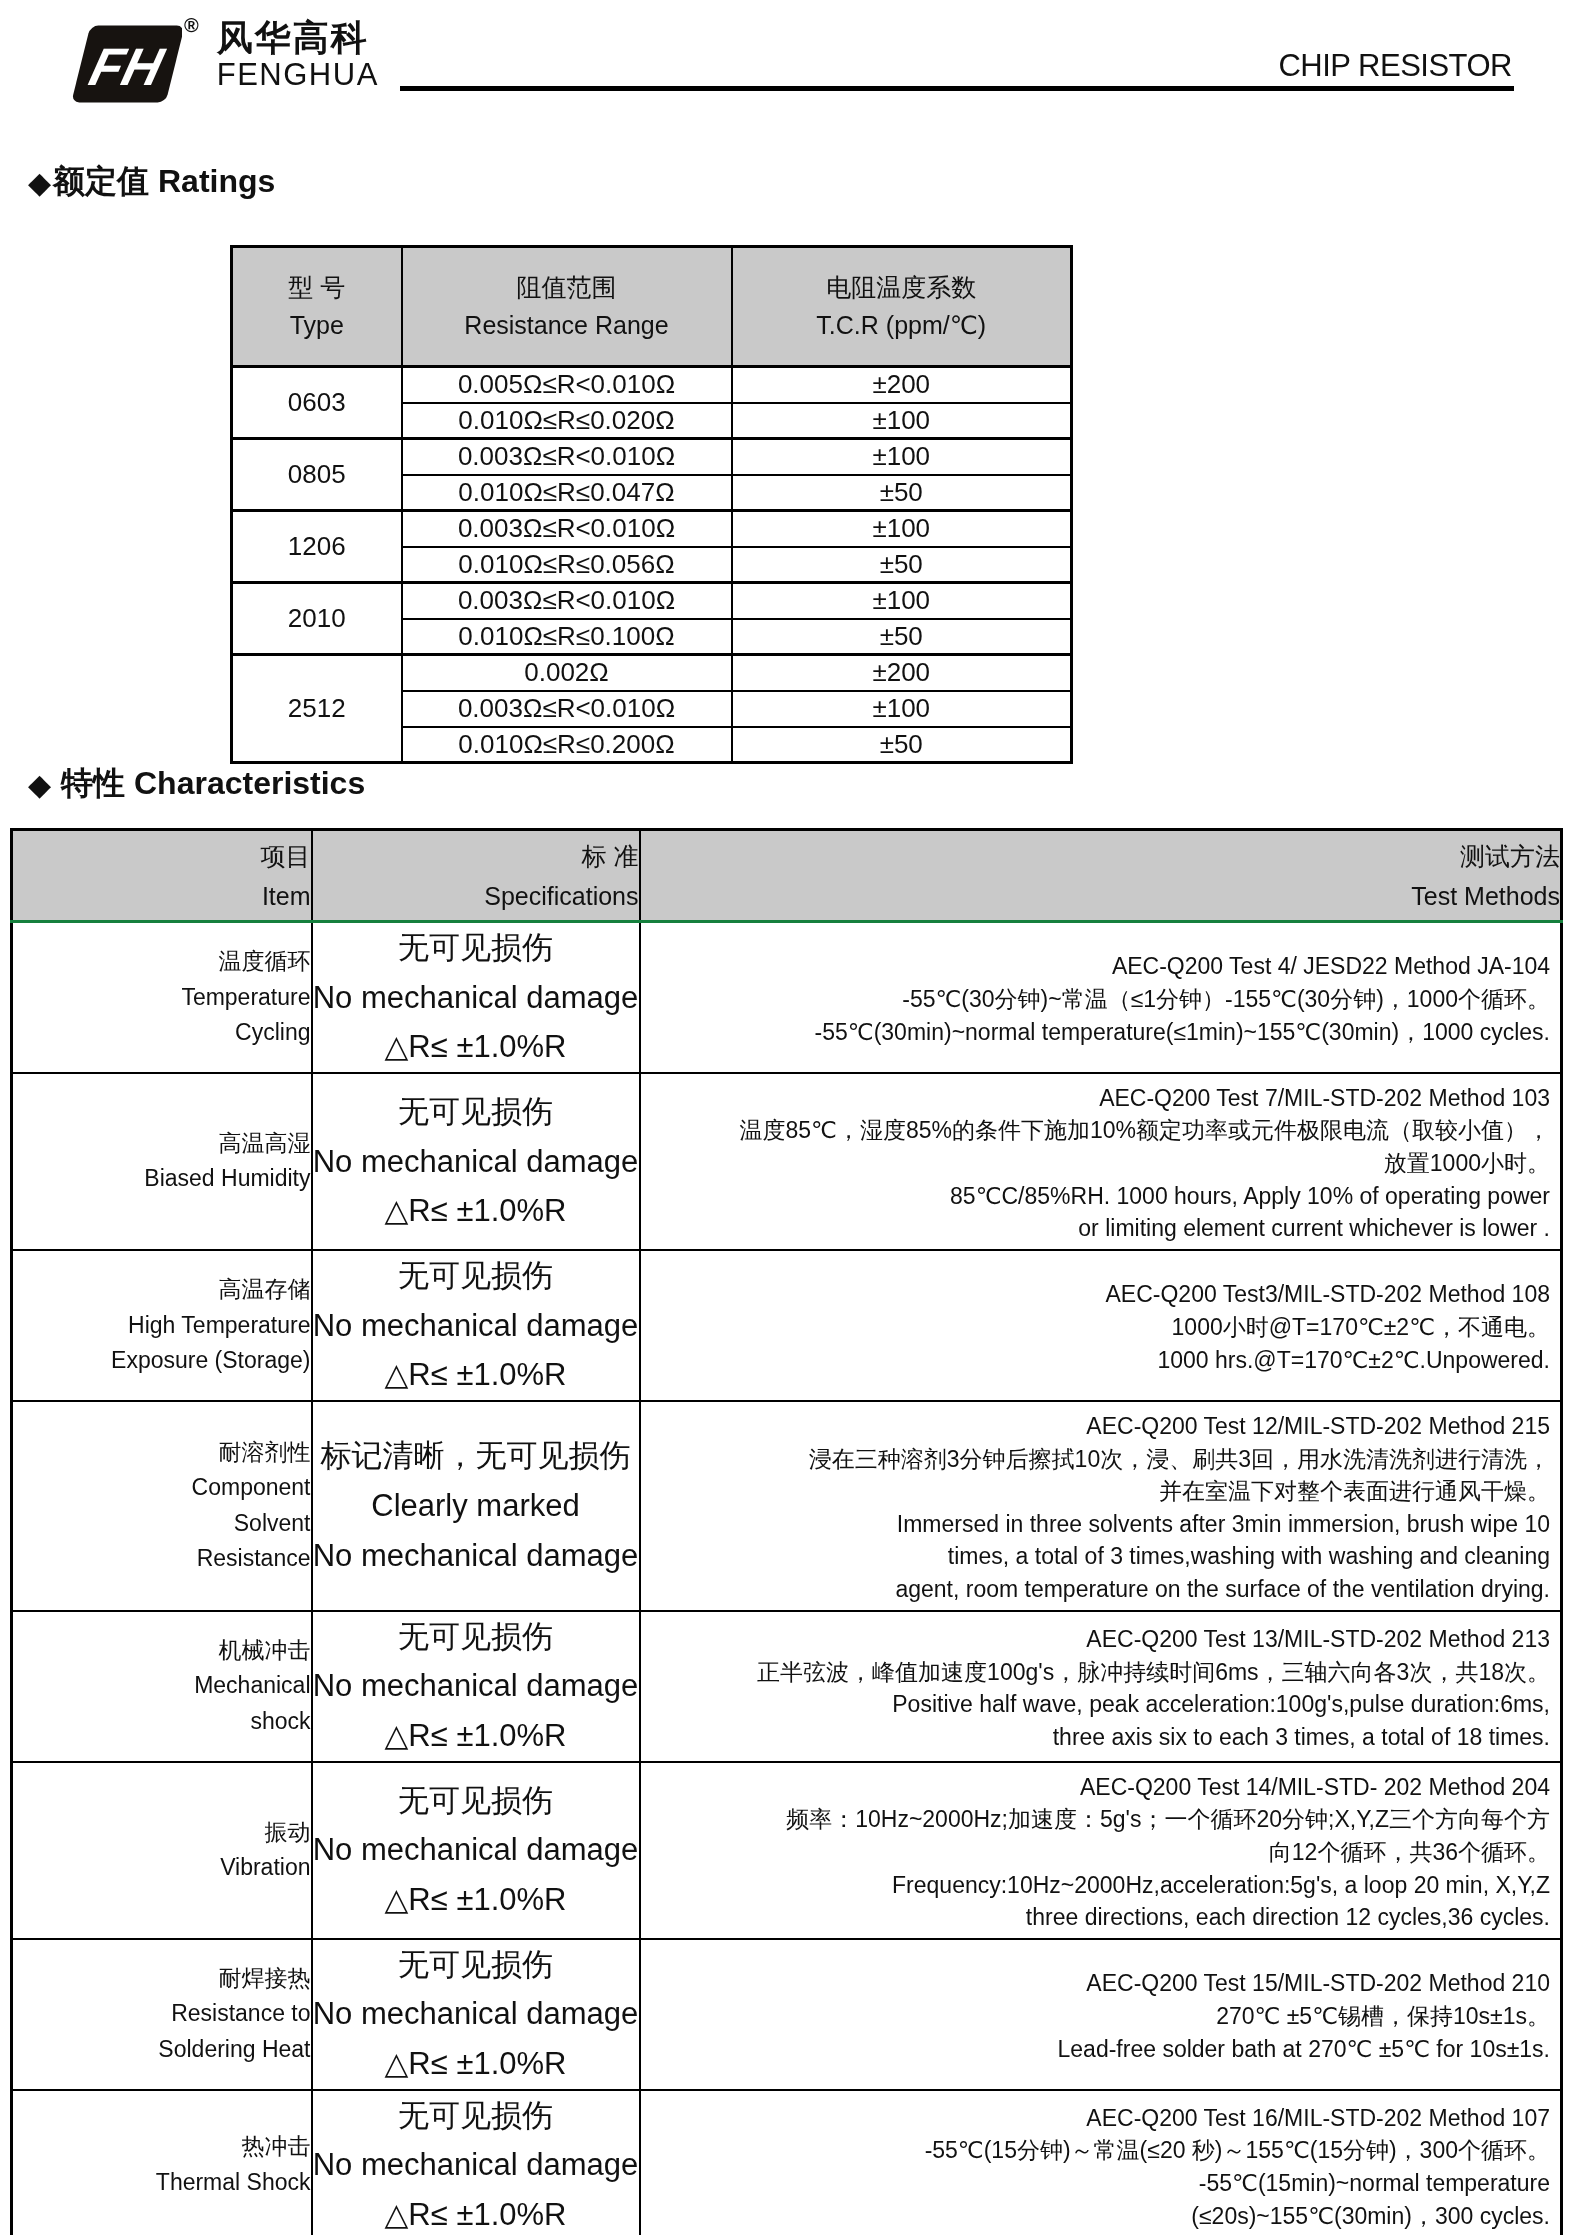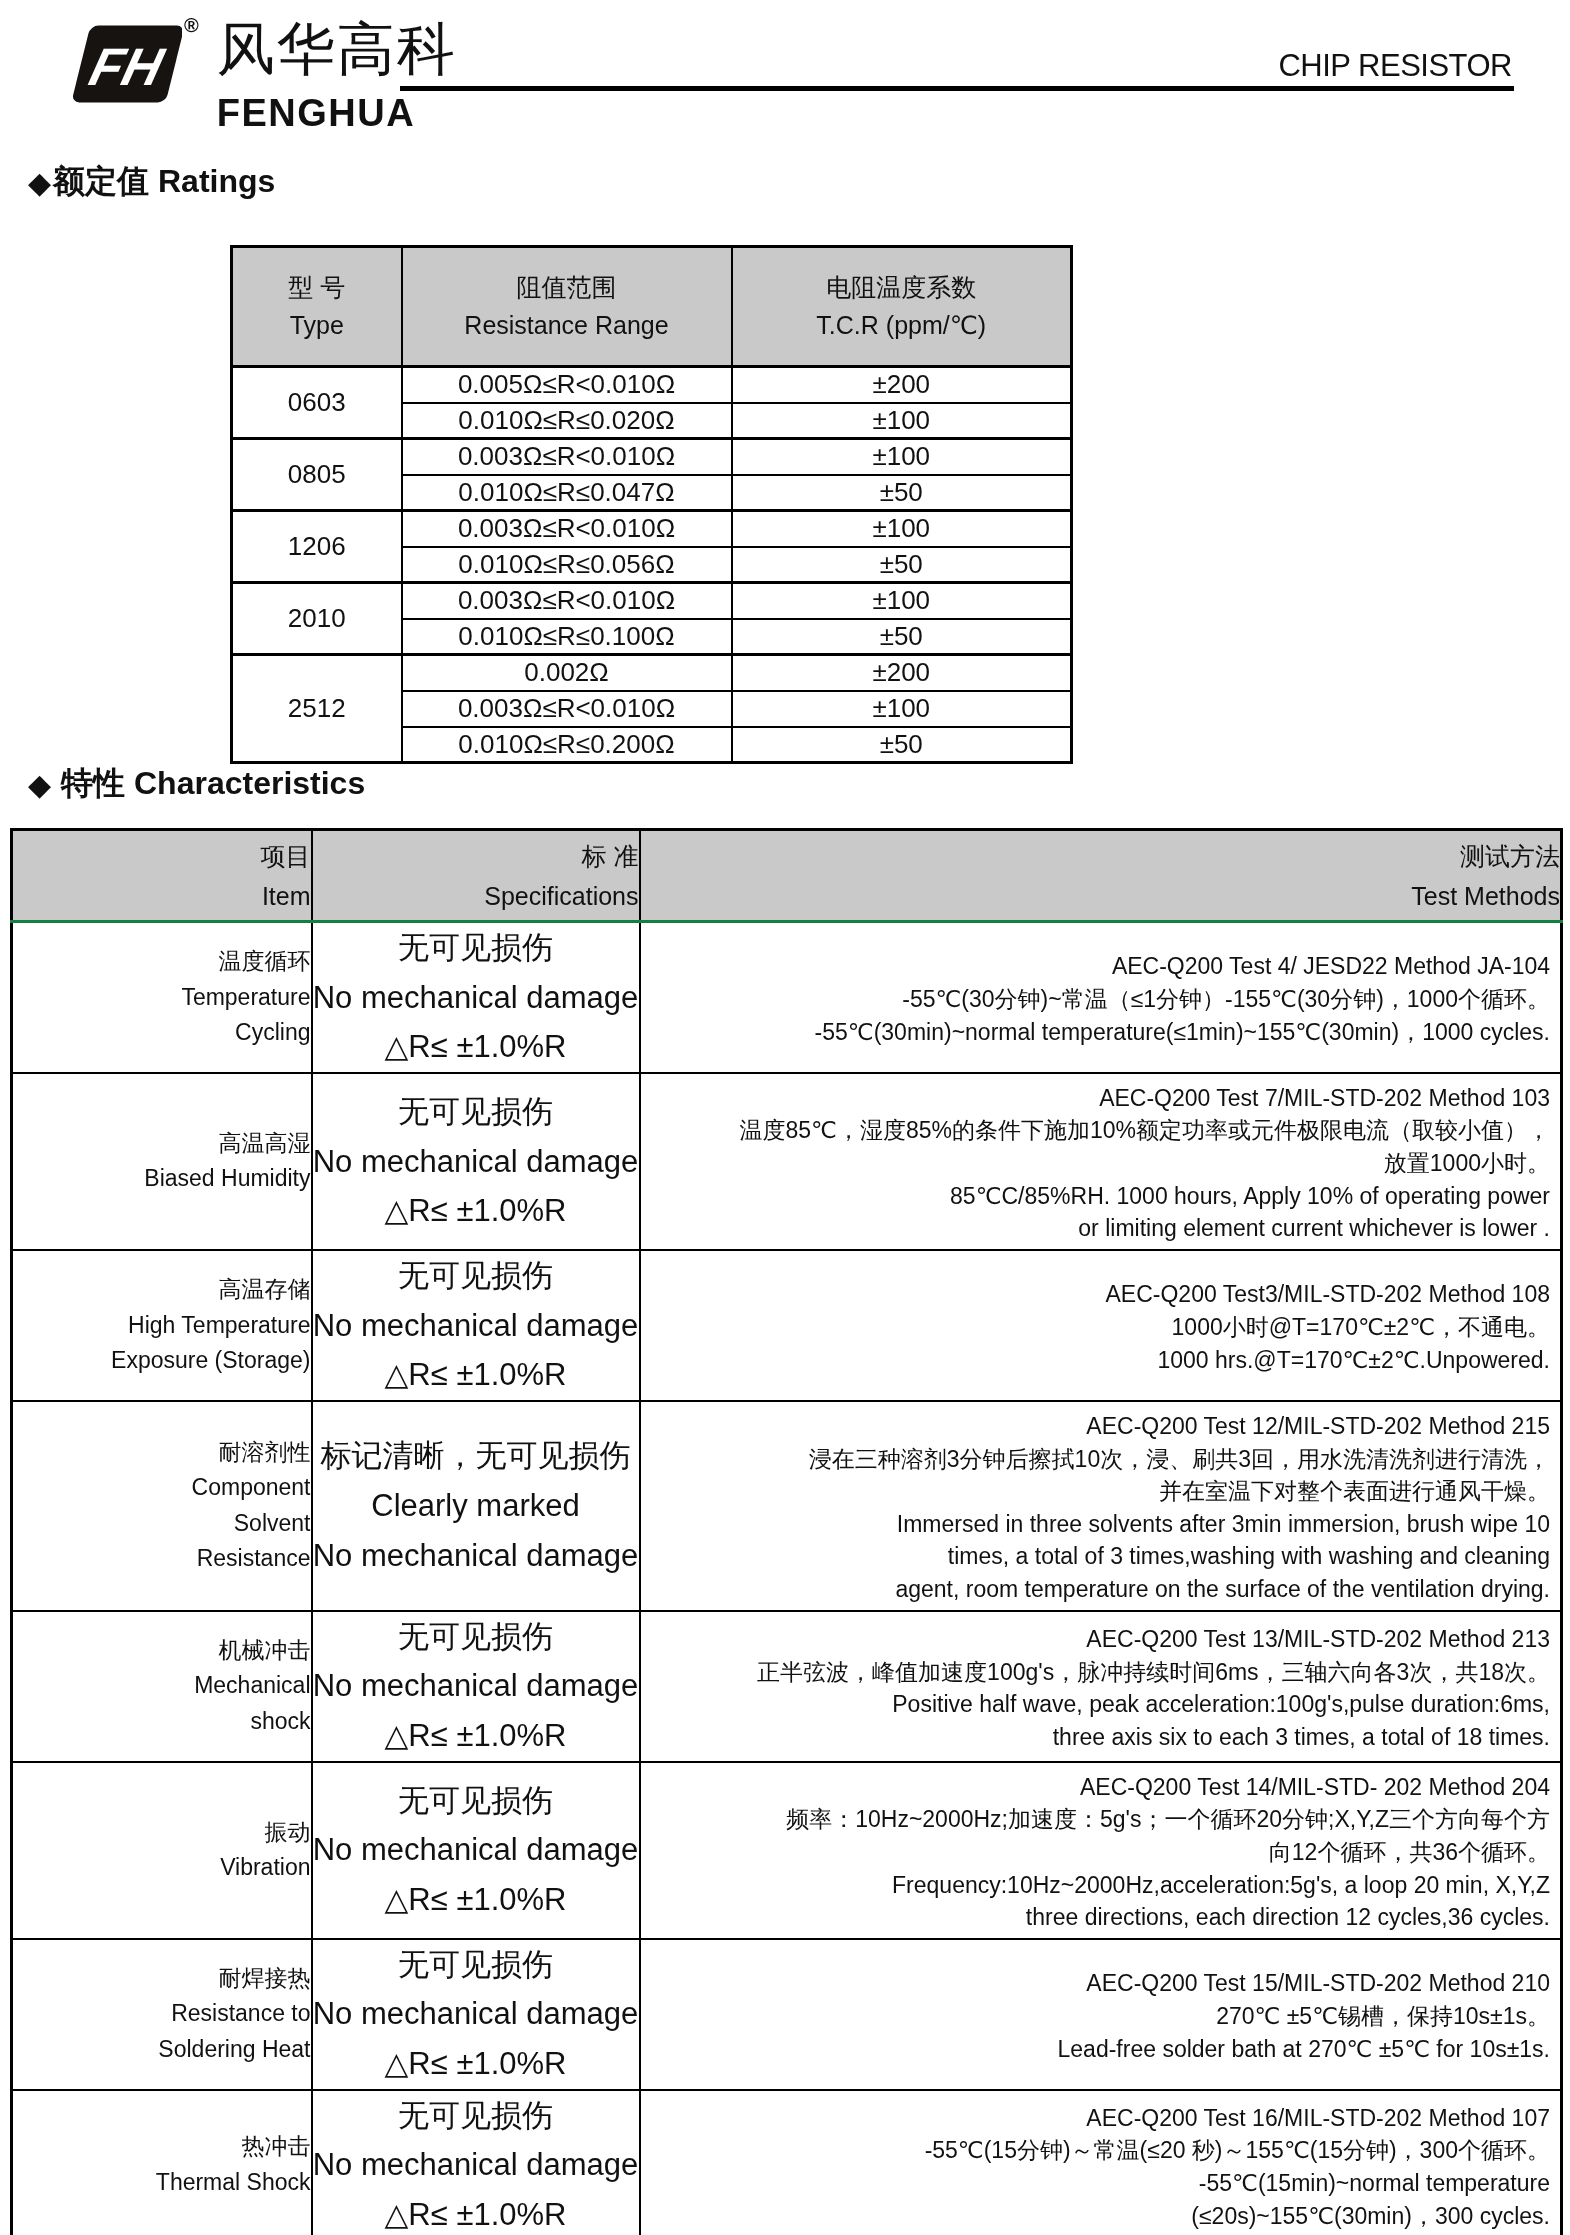--- a/index.html
+++ b/index.html
@@ -12,22 +12,22 @@
     color: #111;
     font-family: "Liberation Sans", "DejaVu Sans", sans-serif;
     overflow: hidden;
   }
 
   
   .logo { position: absolute; left: 62px; top: 16px; display: flex; align-items: flex-start; }
   .logo-mark { width: 120px; height: 84px; margin-top: 6px; }
   .registered { font-size: 20px; font-weight: bold; margin: -2px 4px 0 2px; }
   .brand { margin-left: 14px; margin-top: 4px; }
-  .brand-cn { font-size: 58px; font-weight: normal; letter-spacing: 2px; line-height: 1.0; }
-  .brand-en { font-size: 38px; font-weight: bold; letter-spacing: 1.5px; line-height: 1.1; margin-top: 15px; }
+  .brand-cn { font-size: 36px; font-weight: bold; letter-spacing: 2px; line-height: 1.0; }
+  .brand-en { font-size: 31px; font-weight: normal; letter-spacing: 1.5px; line-height: 1.1; margin-top: 2px; }
   .page-title { position: absolute; top: 48px; right: 58px; font-size: 31px; letter-spacing: -0.5px; }
   .header-rule { position: absolute; left: 400px; top: 86px; width: 1114px; height: 5px; background: #000; }
 
   
   .section-heading { position: absolute; left: 28px; margin: 0; font-size: 32px; font-weight: bold; display: flex; align-items: center; }
   .section-heading .diamond { font-size: 30px; margin-right: 2px; }
   .heading-ratings { top: 160px; }
   .heading-chars { top: 762px; }
   .heading-chars .diamond { margin-right: 10px; }
 

